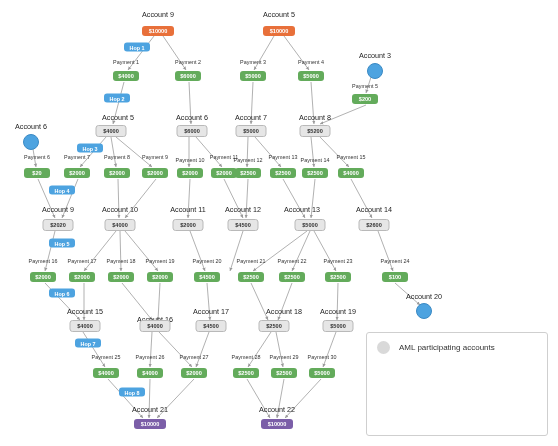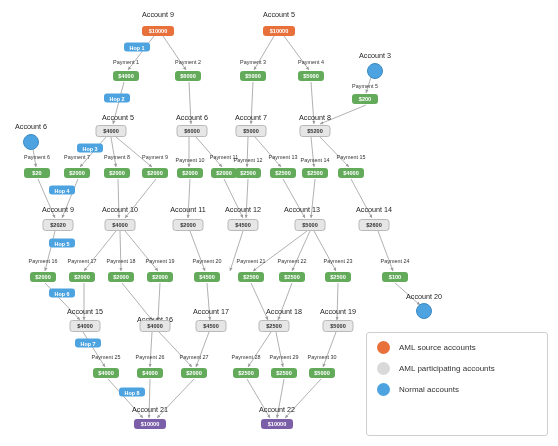--- a/index.html
+++ b/index.html
@@ -246,24 +246,16 @@
     <div class="hop" style="left: 90px; top: 148px; width: 26px; height: 9px;">Hop 3</div>
     <div class="hop" style="left: 62px; top: 190px; width: 26px; height: 9px;">Hop 4</div>
     <div class="hop" style="left: 62px; top: 243px; width: 26px; height: 9px;">Hop 5</div>
     <div class="hop" style="left: 62px; top: 293px; width: 26px; height: 9px;">Hop 6</div>
     <div class="hop" style="left: 88px; top: 343px; width: 26px; height: 9px;">Hop 7</div>
     <div class="hop" style="left: 132px; top: 392px; width: 26px; height: 9px;">Hop 8</div>
   </div>
 
 <div id="legend">
     <div class="legend-row">
-      <span class="legend-dot" style="background: rgb(232, 112, 58);"></span>
-      <span class="legend-text">AML source accounts</span>
-    </div>
-    <div class="legend-row">
       <span class="legend-dot" style="background: rgb(217, 217, 217);"></span>
       <span class="legend-text">AML participating accounts</span>
     </div>
-    <div class="legend-row">
-      <span class="legend-dot" style="background: rgb(77, 163, 224);"></span>
-      <span class="legend-text">Normal accounts</span>
-    </div>
   </div>
 
 </body></html>

